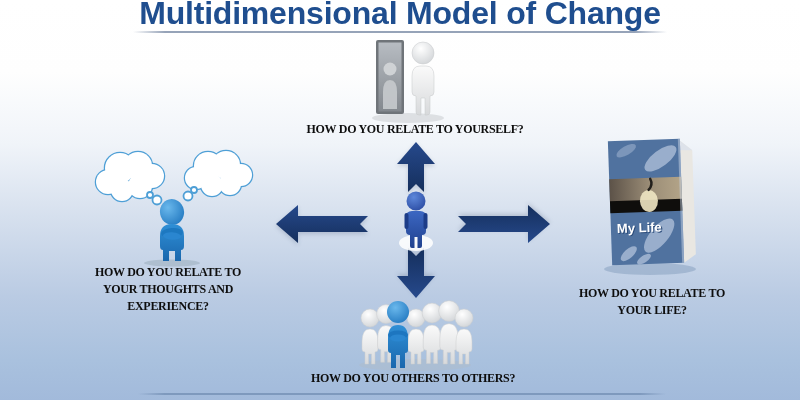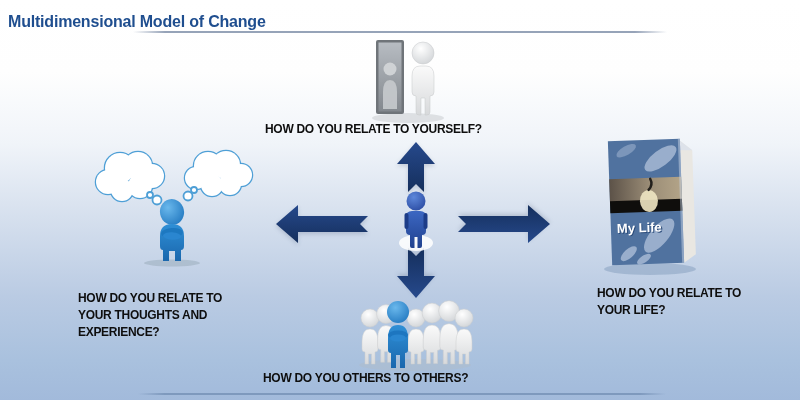--- a/index.html
+++ b/index.html
@@ -3,32 +3,32 @@
 <meta charset="utf-8">
 <style>
   html,body{margin:0;padding:0;}
   .slide{
     position:relative;width:800px;height:400px;overflow:hidden;
     font-family:"Liberation Sans",sans-serif;
     background:linear-gradient(180deg,#ffffff 0%,#fefefe 18%,#f0f4f9 36%,#d6e0ee 54%,#bacbe3 74%,#a9c1de 90%,#a2badb 100%);
   }
   .abs{position:absolute;}
   .title{
-    left:0;right:0;top:0;
-    font-size:16px;font-weight:bold;letter-spacing:-0.2px;
-    color:#1f4e8f;line-height:27px;margin:8px;
+    left:0;right:0;top:0;text-align:center;
+    font-size:32px;font-weight:bold;letter-spacing:-0.2px;
+    color:#1f4e8f;line-height:27px;margin:0;
   }
   .rule{height:2px;border:none;margin:0;}
   .rule-top{left:133px;top:31px;width:534px;
     background:linear-gradient(90deg,rgba(150,163,184,0),#96a3b8 6%,#96a3b8 94%,rgba(150,163,184,0));}
   .rule-bottom{left:138px;top:393px;width:528px;
     background:linear-gradient(90deg,rgba(110,140,180,0),#7e99bd 5%,#7e99bd 95%,rgba(110,140,180,0));}
   .qlabel{
     font-size:12px;font-weight:bold;color:#0e0e0e;
-    letter-spacing:-0.3px;line-height:17px;text-align:left;
+    letter-spacing:-0.3px;line-height:17px;text-align:center;font-family:Liberation Serif, serif;
   }
   .nowrap{white-space:nowrap;}
   .arrow{z-index:1;filter:drop-shadow(0 2px 2px rgba(20,40,80,.18));}
   .rot180{transform:rotate(180deg);}
   .centerfig{z-index:2;}
   svg{display:block;overflow:visible;}
 </style>
 </head>
 <body>
 
@@ -124,21 +124,21 @@
         <circle cx="73" cy="62" r="4.5"></circle>
       <circle cx="104" cy="58" r="4.5"></circle>
         <circle cx="110" cy="52" r="3"></circle>
     </g>
     <ellipse cx="88" cy="125" rx="28" ry="3.5" fill="#9fb0bf" opacity="0.6"></ellipse>
     <ellipse cx="88" cy="74" rx="12" ry="13" fill="url(#bluhead)" transform="rotate(-14 88 74)"></ellipse>
     <path d="M76,98 Q76,86 88,86 Q100,86 100,98 L100,108 Q100,112 97,112 L97,123 L91,123 L91,113 L85,113 L85,123 L79,123 L79,112 Q76,112 76,108 Z" fill="url(#blubody)"></path>
     <ellipse cx="88" cy="95" rx="11" ry="5" fill="#1d78c0" transform="rotate(-4 88 95)"></ellipse>
     <ellipse cx="88" cy="98" rx="9" ry="3.8" fill="#2a86d0" transform="rotate(3 88 98)"></ellipse>
   </svg>
-  <div class="abs qlabel" style="left:78px;top:290px;width:180px">HOW DO YOU RELATE TO YOUR THOUGHTS AND EXPERIENCE?</div>
+  <div class="abs qlabel" style="left:78px;top:264px;width:180px">HOW DO YOU RELATE TO YOUR THOUGHTS AND EXPERIENCE?</div>
 
   <svg class="abs" style="left:596px;top:132px" width="116" height="146" viewBox="0 0 116 146">
     <ellipse cx="54" cy="137" rx="46" ry="6" fill="#7d97b8" opacity="0.45"></ellipse>
     <g transform="rotate(-2 50 70)">
       <polygon points="86,10 98,20 98,124 86,132" fill="#e9e7e2"></polygon>
       <polygon points="18,8 86,10 98,20 30,17" fill="#dde2ea"></polygon>
       <rect x="14" y="8" width="72" height="124" fill="#50729f"></rect>
       <g fill="#b9c8df" opacity="0.7">
         <ellipse cx="66" cy="27" rx="19" ry="8" transform="rotate(-35 66 27)"></ellipse>
         <ellipse cx="32" cy="18" rx="11" ry="4.5" transform="rotate(-28 32 18)" opacity="0.6"></ellipse>
@@ -148,21 +148,21 @@
       </g>
       <rect x="14" y="46" width="72" height="24" fill="url(#skygrad)"></rect>
       <rect x="14" y="68" width="72" height="12" fill="#0f0e0c"></rect>
       <ellipse cx="53" cy="69" rx="9" ry="11" fill="#efe5c2" opacity="0.9"></ellipse>
       <path d="M53,58 q5,-5 2,-11" stroke="#23201c" stroke-width="2.4" fill="none" stroke-linecap="round"></path>
       <text x="21" y="101" font-size="13" font-weight="bold" fill="#2a4a78" font-family="Liberation Sans, sans-serif">My Life</text>
       <text x="20" y="100" font-size="13" font-weight="bold" fill="#ffffff" font-family="Liberation Sans, sans-serif">My Life</text>
       <rect x="84" y="8" width="2" height="124" fill="#c5d2e4" opacity="0.5"></rect>
     </g>
   </svg>
-  <div class="abs qlabel" style="left:597px;top:285px;width:150px">HOW DO YOU RELATE TO YOUR LIFE?</div>
+  <div class="abs qlabel" style="left:577px;top:285px;width:150px">HOW DO YOU RELATE TO YOUR LIFE?</div>
 
   <svg class="abs" style="left:348px;top:288px" width="134" height="84" viewBox="0 0 134 84">
     <defs>
       <g id="wf">
         <circle cx="0" cy="0" r="9" fill="url(#wgrad)" stroke="#cccecf" stroke-width="0.5"></circle>
         <path d="M-8,24 Q-8,11 0,11 Q8,11 8,24 L8,31 Q8,34 5,34 L5,46 L1.5,46 L1.5,36 L-1.5,36 L-1.5,46 L-5,46 L-5,34 Q-8,34 -8,31 Z" fill="url(#wbody)" stroke="#cccecf" stroke-width="0.5"></path>
       </g>
     </defs>
     <ellipse cx="67" cy="77" rx="56" ry="6" fill="#aebccd" opacity="0.6"></ellipse>
     <use href="#wf" transform="translate(22,30)"></use>

